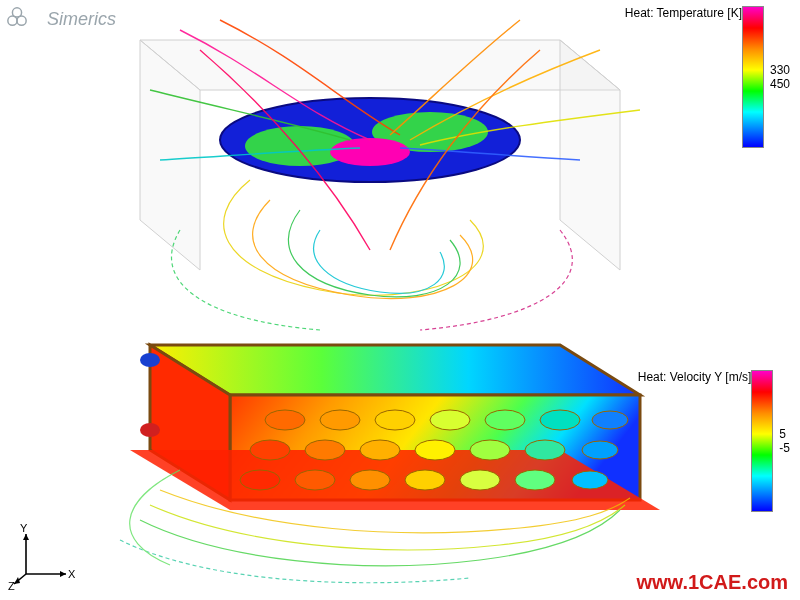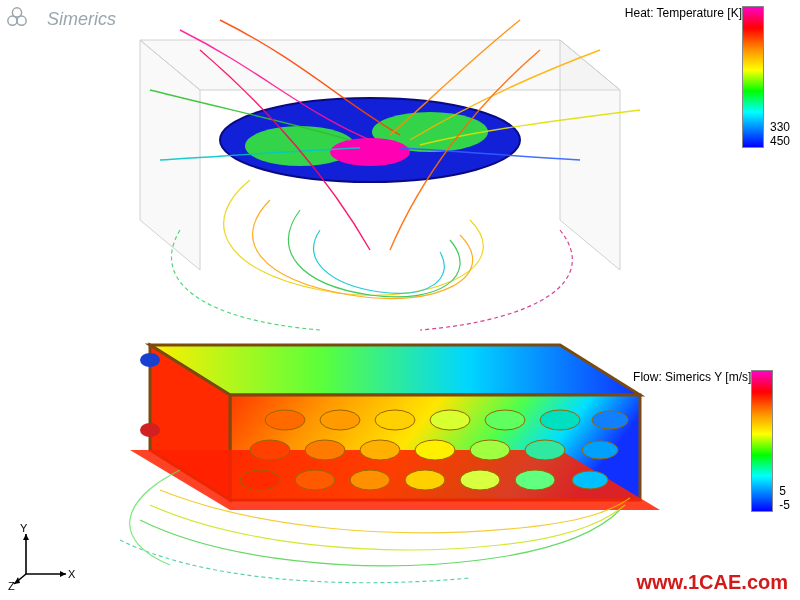--- a/index.html
+++ b/index.html
@@ -3,21 +3,21 @@
 <meta charset="utf-8">
 <style>
 html,body{margin:0;padding:0;width:800px;height:600px;font-family:Arial,Helvetica,sans-serif;background:#fff;overflow:hidden;position:relative}
 .viewport{position:absolute;top:0;left:0;width:800px;height:600px}
 .logo{position:absolute;top:6px;left:6px;display:flex;align-items:center;gap:19px;color:#9aa5ac;font-size:18px;font-style:italic;font-weight:500}
 .logo svg{width:22px;height:22px}
 .legend{position:absolute;right:10px;display:flex;flex-direction:row;align-items:flex-start}
 .legend-title{font-size:12px;color:#000;margin-bottom:4px;white-space:nowrap}
 .legend-row{display:flex;align-items:stretch}
 .legend-bar{width:20px;height:140px;border:1px solid #888;background:linear-gradient(to bottom,#ff00c8 0%,#ff0000 15%,#ff8c00 30%,#ffff00 45%,#00ff00 60%,#00ffff 75%,#0000ff 100%)}
-.legend-ticks{display:flex;flex-direction:column;justify-content:flex-end;margin-left:6px;font-size:12px;color:#000}
+.legend-ticks{display:flex;flex-direction:column;justify-content:center;margin-left:6px;font-size:12px;color:#000}
 .axes{position:absolute;left:8px;bottom:8px;width:70px;height:70px}
 .axes text{font-size:11px;fill:#000;font-family:Arial}
 .watermark1{position:absolute;right:12px;bottom:28px;font-size:22px;font-weight:bold;color:#1558c9;text-shadow:0 0 3px #fff}
 .watermark2{position:absolute;right:12px;bottom:6px;font-size:20px;font-weight:bold;color:#d11a1a;text-shadow:0 0 3px #fff}
 .sim-canvas{position:absolute;top:0;left:0;width:800px;height:600px}
 </style>
 </head>
 <body>
 
 <div class="viewport">
@@ -146,21 +146,21 @@
     <div class="legend-row">
       <div class="legend-bar"></div>
       <div class="legend-ticks">
         <span>330</span>
         <span>450</span>
       </div>
     </div>
   </div>
 
   <div class="legend" style="top:370px">
-    <div class="legend-title">Flow: Simerics Y [m/s]</div>
+    <div class="legend-title">Heat: Velocity Y [m/s]</div>
     <div class="legend-row">
       <div class="legend-bar"></div>
       <div class="legend-ticks">
         <span>5</span>
         <span>-5</span>
       </div>
     </div>
   </div>
 
   <svg class="axes" viewBox="0 0 70 70">

